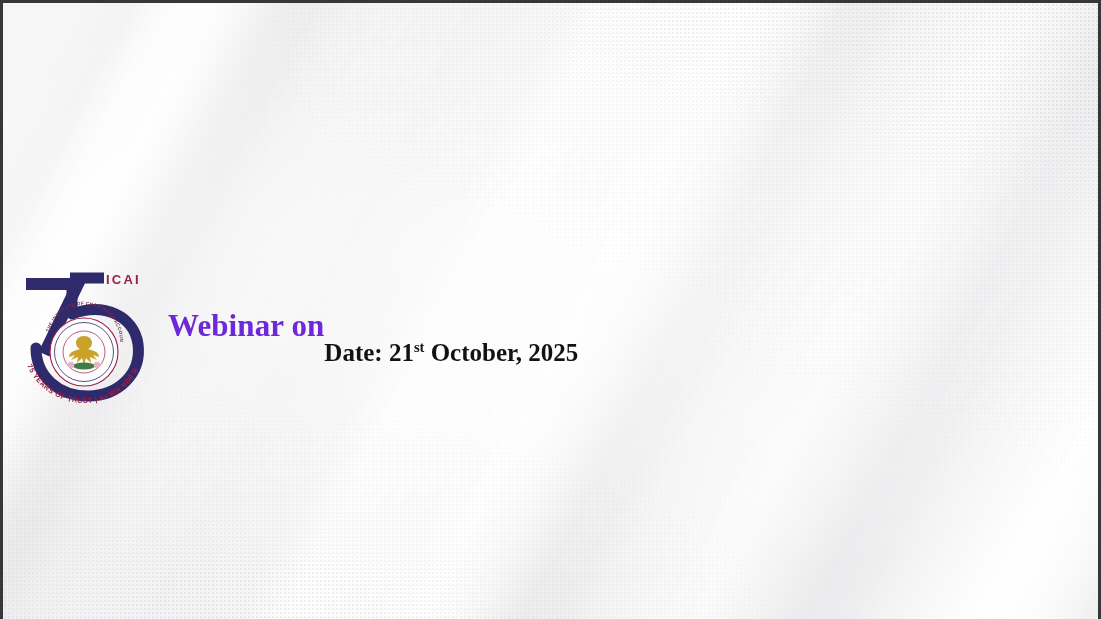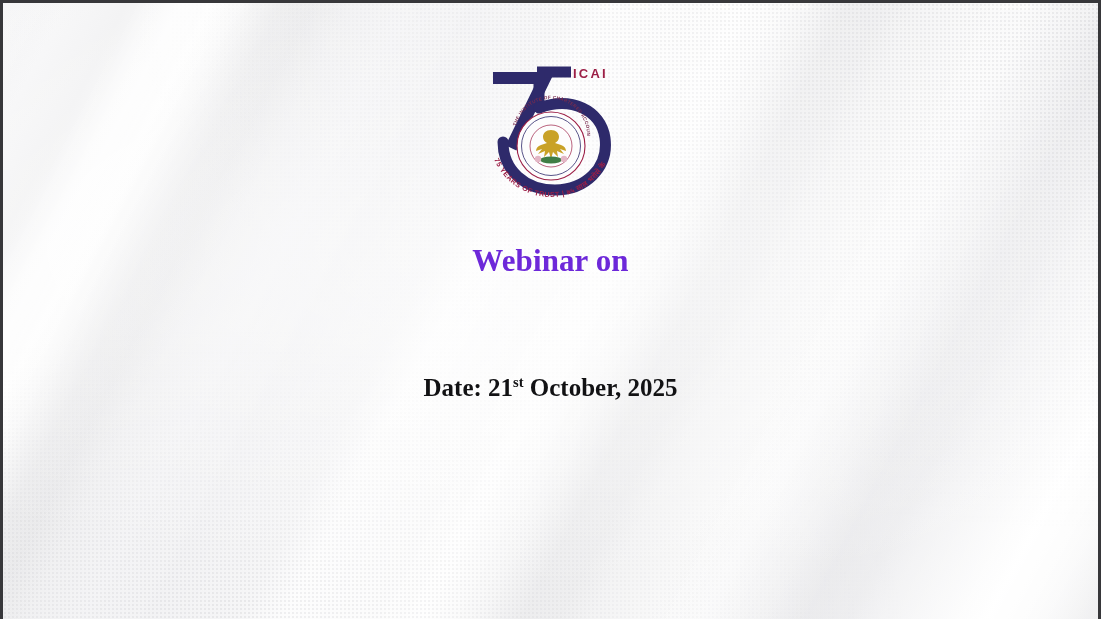--- a/index.html
+++ b/index.html
@@ -98,21 +98,21 @@
   .edge-right {
     position: absolute; top: 0; bottom: 0; right: 0; width: 3px;
     background: #37373a;
   }
 
   
   .content {
     position: absolute;
     inset: 0;
     display: flex;
-    flex-direction: column;
+    flex-direction: row;
     align-items: center;
   }
 
   .logo-wrap {
     margin-top: 56px;
     width: 168px;
     height: 152px;
     position: relative;
   }
   .logo-wrap svg { display: block; width: 100%; height: 100%; }

